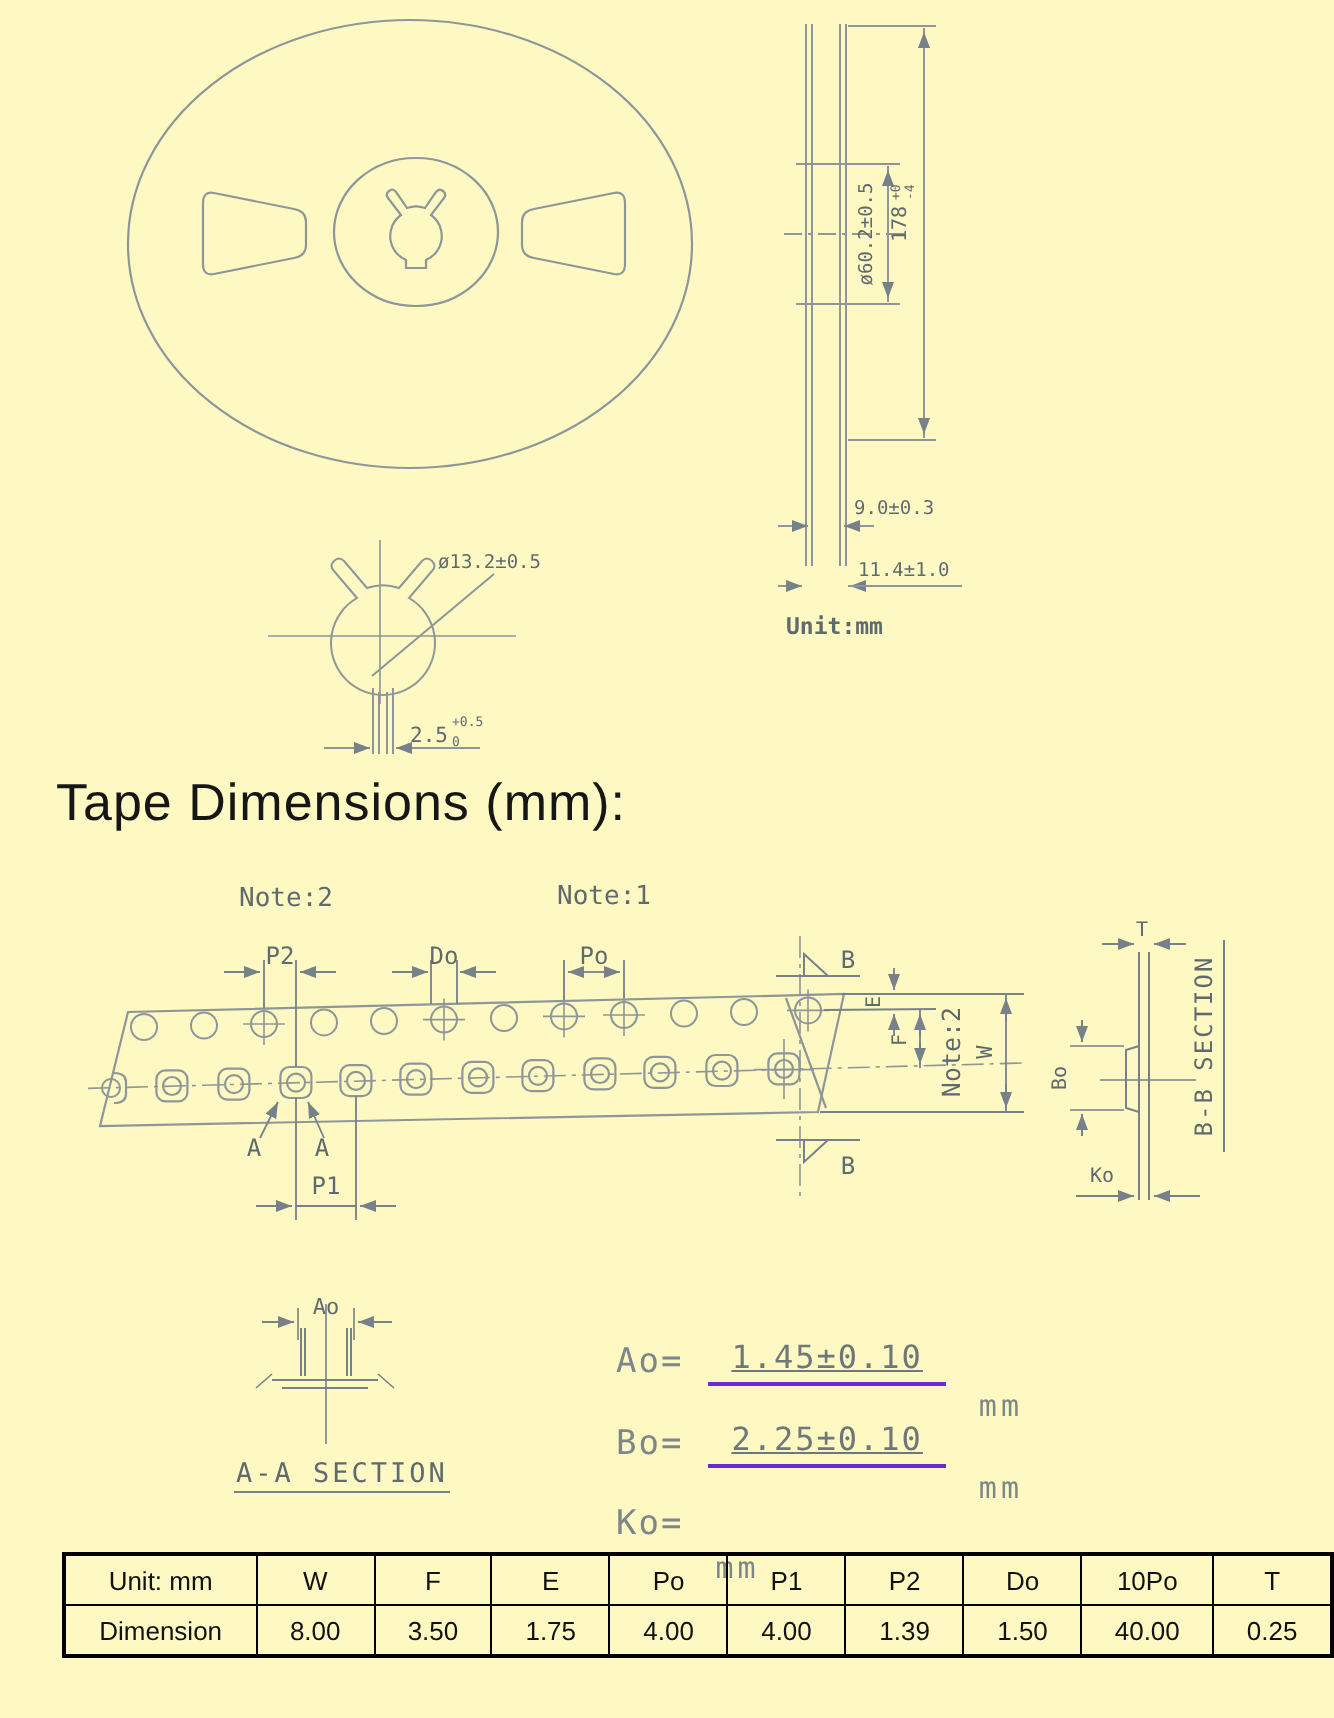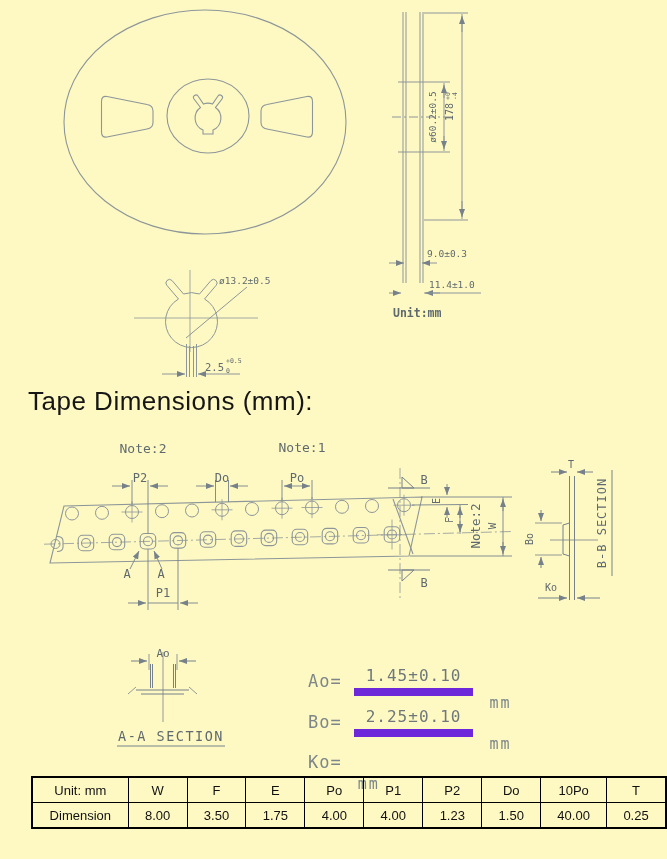--- a/index.html
+++ b/index.html
@@ -4,22 +4,22 @@
 <style>
   html,body{margin:0;padding:0;background:#e8e8e8;}
   .page{position:relative;width:667px;height:859px;background:#fef9c3;overflow:hidden;
         font-family:"Liberation Sans",sans-serif;}
   svg{position:absolute;left:0;}
   svg text{font-family:"DejaVu Sans Mono",monospace;fill:#5f6a6e;}
   .heading{position:absolute;left:28px;top:386px;font-size:26px;color:#161616;
            font-family:"Liberation Sans",sans-serif;letter-spacing:0.5px;}
   .dimrow{position:absolute;left:308px;display:flex;align-items:center;}
   .dlabel{font:17px "DejaVu Sans Mono",monospace;color:#7d8789;letter-spacing:1px;}
-  .dvalue{font:16px "DejaVu Sans Mono",monospace;color:#6e787b;border-bottom:8px solid #6d28d9;
-          padding:0 12px 3px;margin-left:12px;min-width:86px;text-align:center;letter-spacing:1px;}
+  .dvalue{font:16px "DejaVu Sans Mono",monospace;color:#6e787b;border-bottom:2px solid #6d28d9;
+          padding:0 12px 3px;margin-left:12px;min-width:86px;text-align:center;letter-spacing:1px;text-decoration:underline;}
   .dunit{font:15px "DejaVu Sans Mono",monospace;color:#7d8789;margin-left:16px;letter-spacing:2px;margin-top:44px;}
   table.spec{position:absolute;left:31px;top:776px;border-collapse:collapse;
              font:13px "Liberation Sans",sans-serif;color:#111;}
   table.spec{border:2px solid #000;}
   table.spec td{border:1px solid #000;height:24px;text-align:center;padding:0 16px;}
   td.c0{width:86px;} td.c1{width:38px;} td.c2{width:36px;} td.c3{width:38px;}
   td.c4{width:38px;} td.c5{width:38px;} td.c6{width:42px;} td.c7{width:36px;}
   td.c8{width:40px;margin-top:12px;} td.c9{width:36px;}
 </style>
 </head>
@@ -288,21 +288,21 @@
       <td class="c8">10Po</td>
       <td class="c9">T</td>
     </tr>
     <tr>
       <td>Dimension</td>
       <td>8.00</td>
       <td>3.50</td>
       <td>1.75</td>
       <td>4.00</td>
       <td>4.00</td>
-      <td>1.23</td>
+      <td>1.39</td>
       <td>1.50</td>
       <td>40.00</td>
       <td>0.25</td>
     </tr>
   </tbody>
     </table>
 
 </div>
 
 </body></html>

